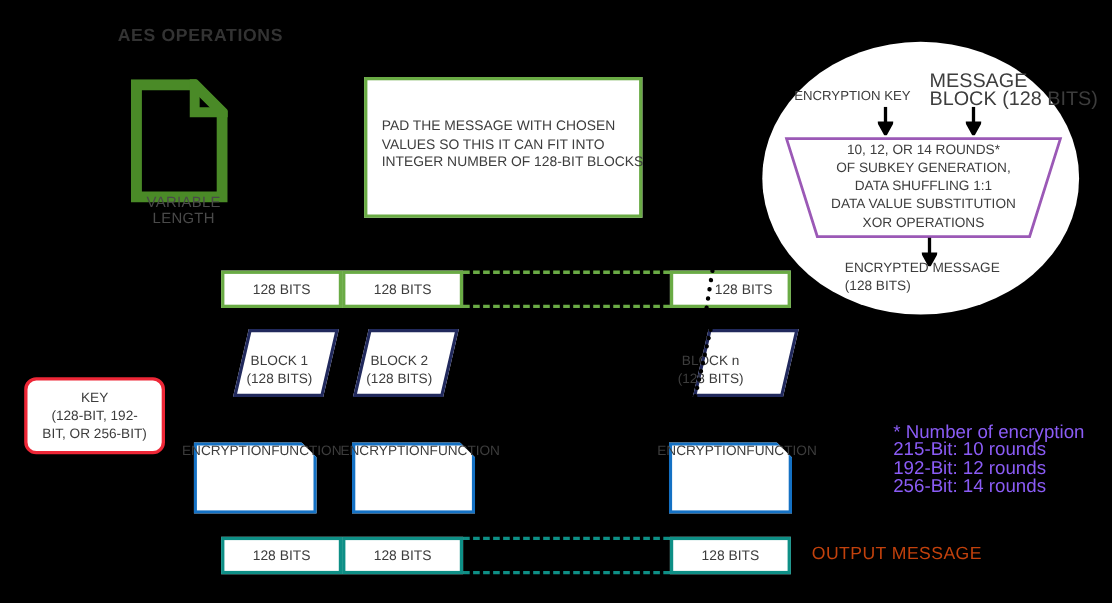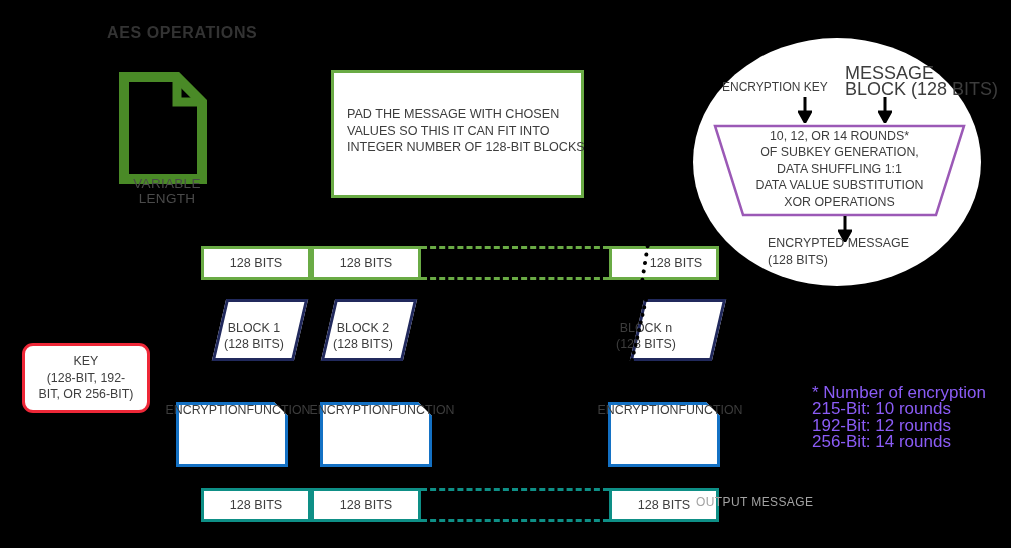--- a/index.html
+++ b/index.html
@@ -80,21 +80,21 @@
            display:flex;flex-direction:column;align-items:center;
            justify-content:center;font-size:12.4px;color:#3d3d3d;
            line-height:16.5px;text-align:center;}
 
   
   .dotline{position:absolute;border-left:4px dotted #000000;height:38px;}
 
   
   #footnote{left:812px;top:352px;width:190px;font-size:17px;color:#8b5cf6;
             line-height:16.4px;margin-top:33px;}
-  #out-label{left:696px;top:495px;font-size:12px;color:#a3a3a3;
+  #out-label{left:738px;top:495px;font-size:16px;color:#c2410c;
              letter-spacing:.4px;white-space:nowrap;}
 </style>
 </head>
 <body>
 
 <div class="abs" id="title">AES OPERATIONS</div>
 
 <div class="abs" id="doc-icon">
   <svg width="88" height="112" viewBox="0 0 88 112">
     <path d="M5 5 H58 L83 30 V107 H5 Z" fill="none" stroke="#4a8a27" stroke-width="10"></path>

